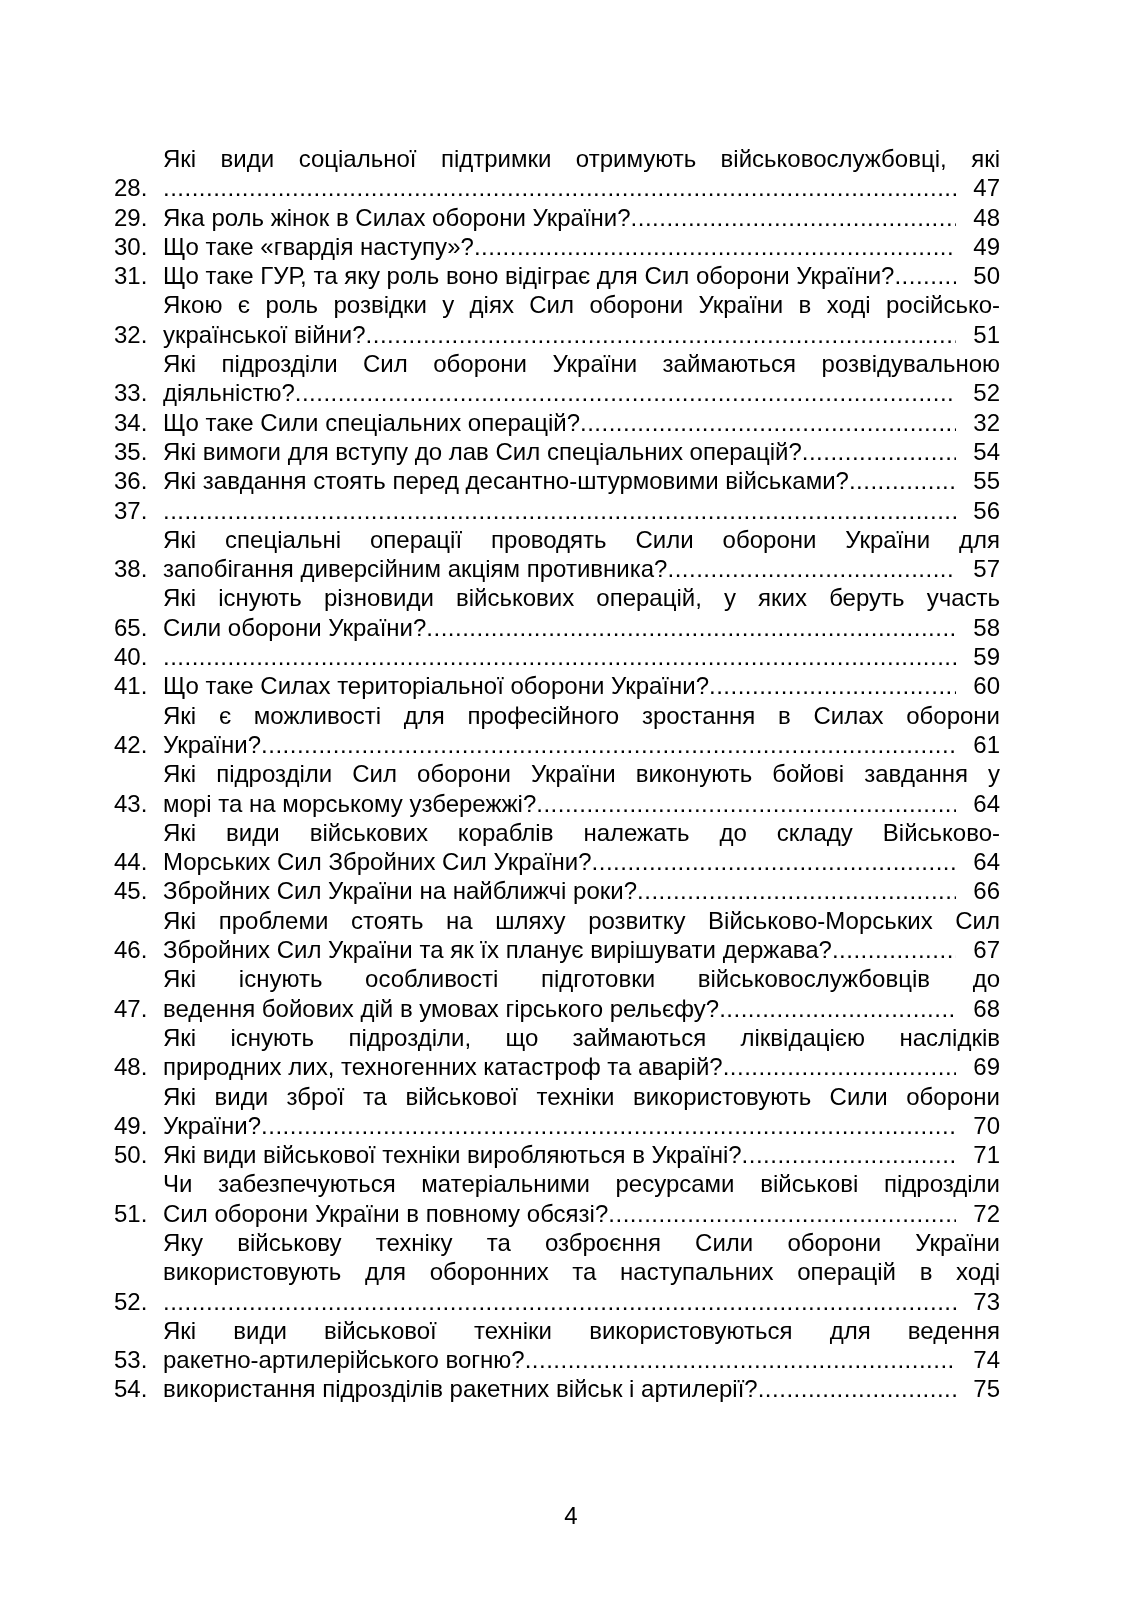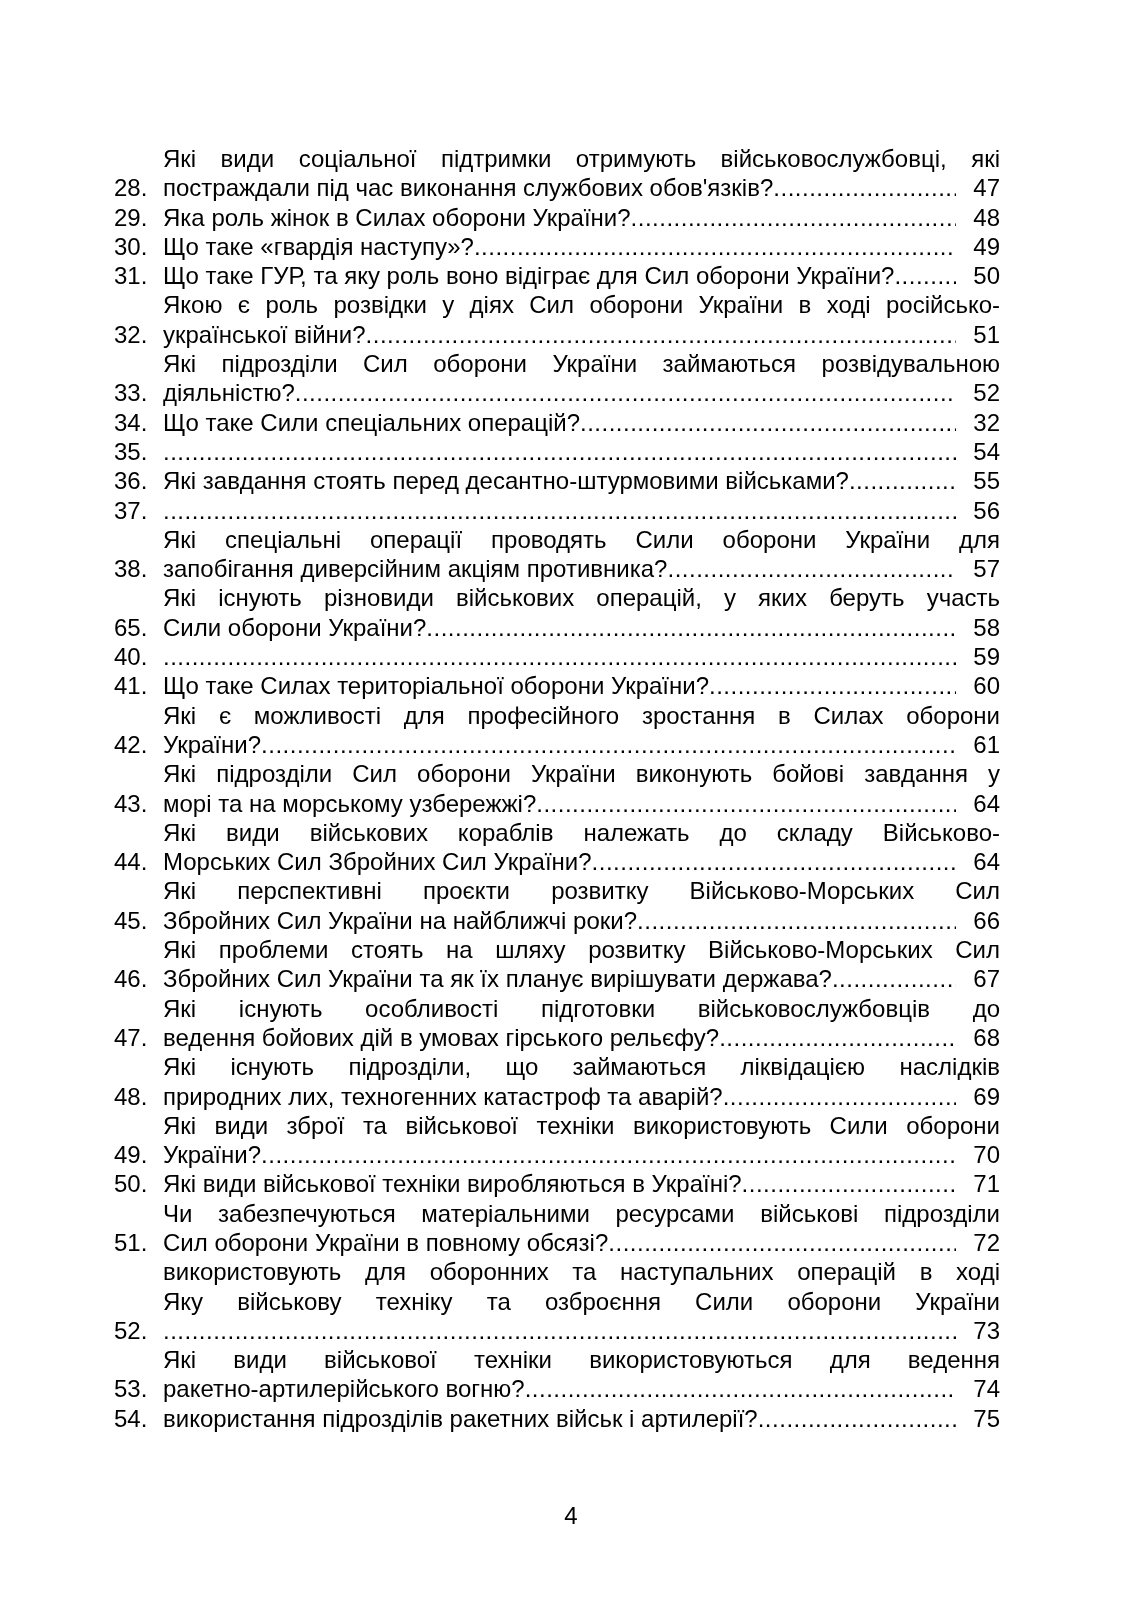--- a/index.html
+++ b/index.html
@@ -75,21 +75,20 @@
 </head>
 <body>
 
 <div class="page">
   <div class="toc">
   <div class="entry">
     <div class="num">28.</div>
     <div class="body">
       <div class="line-justify">Які види соціальної підтримки отримують військовослужбовці, які</div>
           <div class="line-last">
-        <span class="txt">постраждали під час виконання службових обов'язків?</span>
         <span class="leader">........................................................................................................................................................................</span>
         <span class="pg">47</span>
       </div>
     </div>
   </div>
 
   <div class="entry">
     <div class="num">29.</div>
     <div class="body">
       <div class="line-last">
@@ -154,20 +153,21 @@
         <span class="leader">........................................................................................................................................................................</span>
         <span class="pg">32</span>
       </div>
     </div>
   </div>
 
   <div class="entry">
     <div class="num">35.</div>
     <div class="body">
       <div class="line-last">
+        <span class="txt">Які вимоги для вступу до лав Сил спеціальних операцій?</span>
         <span class="leader">........................................................................................................................................................................</span>
         <span class="pg">54</span>
       </div>
     </div>
   </div>
 
   <div class="entry">
     <div class="num">36.</div>
     <div class="body">
       <div class="line-last">
@@ -265,21 +265,20 @@
         <span class="txt">Морських Сил Збройних Сил України?</span>
         <span class="leader">........................................................................................................................................................................</span>
         <span class="pg">64</span>
       </div>
     </div>
   </div>
 
   <div class="entry">
     <div class="num">45.</div>
     <div class="body">
-      <div class="line-justify">Які перспективні проєкти розвитку Військово-Морських Сил</div>
           <div class="line-last">
         <span class="txt">Збройних Сил України на найближчі роки?</span>
         <span class="leader">........................................................................................................................................................................</span>
         <span class="pg">66</span>
       </div>
     </div>
   </div>
 
   <div class="entry">
     <div class="num">46.</div>
@@ -348,22 +347,22 @@
         <span class="txt">Сил оборони України в повному обсязі?</span>
         <span class="leader">........................................................................................................................................................................</span>
         <span class="pg">72</span>
       </div>
     </div>
   </div>
 
   <div class="entry">
     <div class="num">52.</div>
     <div class="body">
-      <div class="line-justify">використовують для оборонних та наступальних операцій в ході</div>
-          <div class="line-justify">Яку військову техніку та озброєння Сили оборони України</div>
+      <div class="line-justify">Яку військову техніку та озброєння Сили оборони України</div>
+          <div class="line-justify">використовують для оборонних та наступальних операцій в ході</div>
           <div class="line-last">
         <span class="leader">........................................................................................................................................................................</span>
         <span class="pg">73</span>
       </div>
     </div>
   </div>
 
   <div class="entry">
     <div class="num">53.</div>
     <div class="body">

